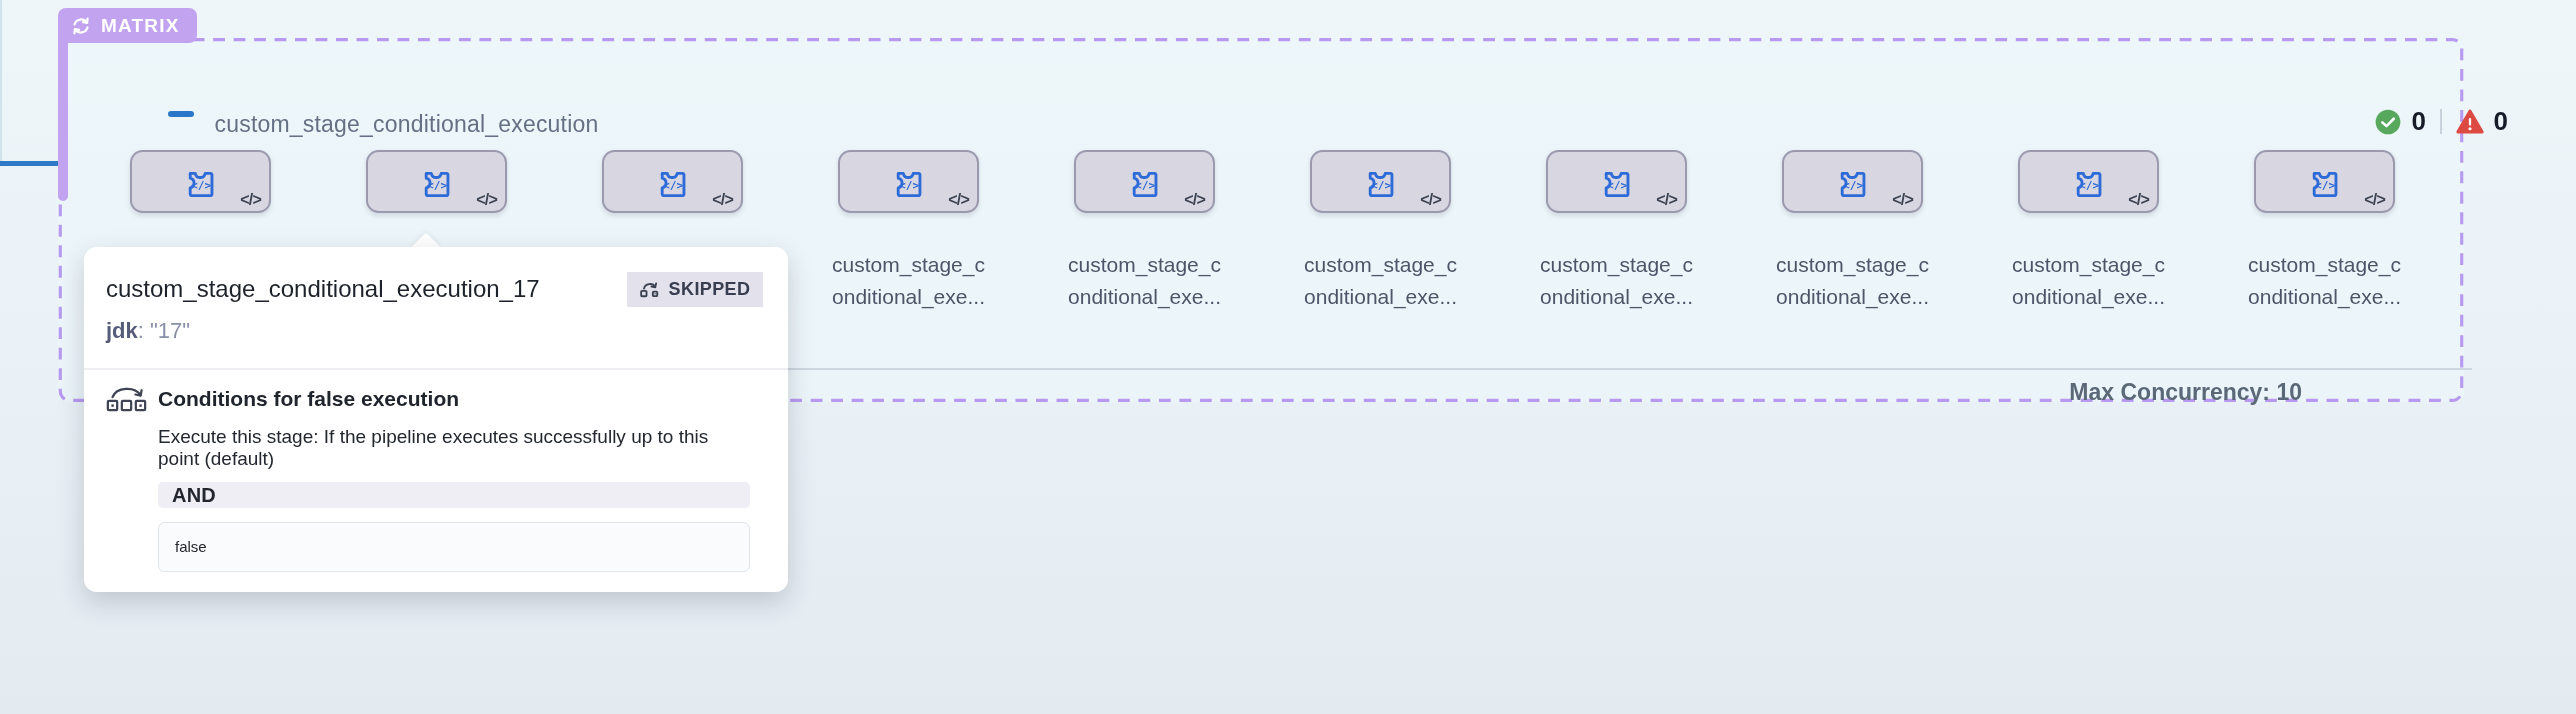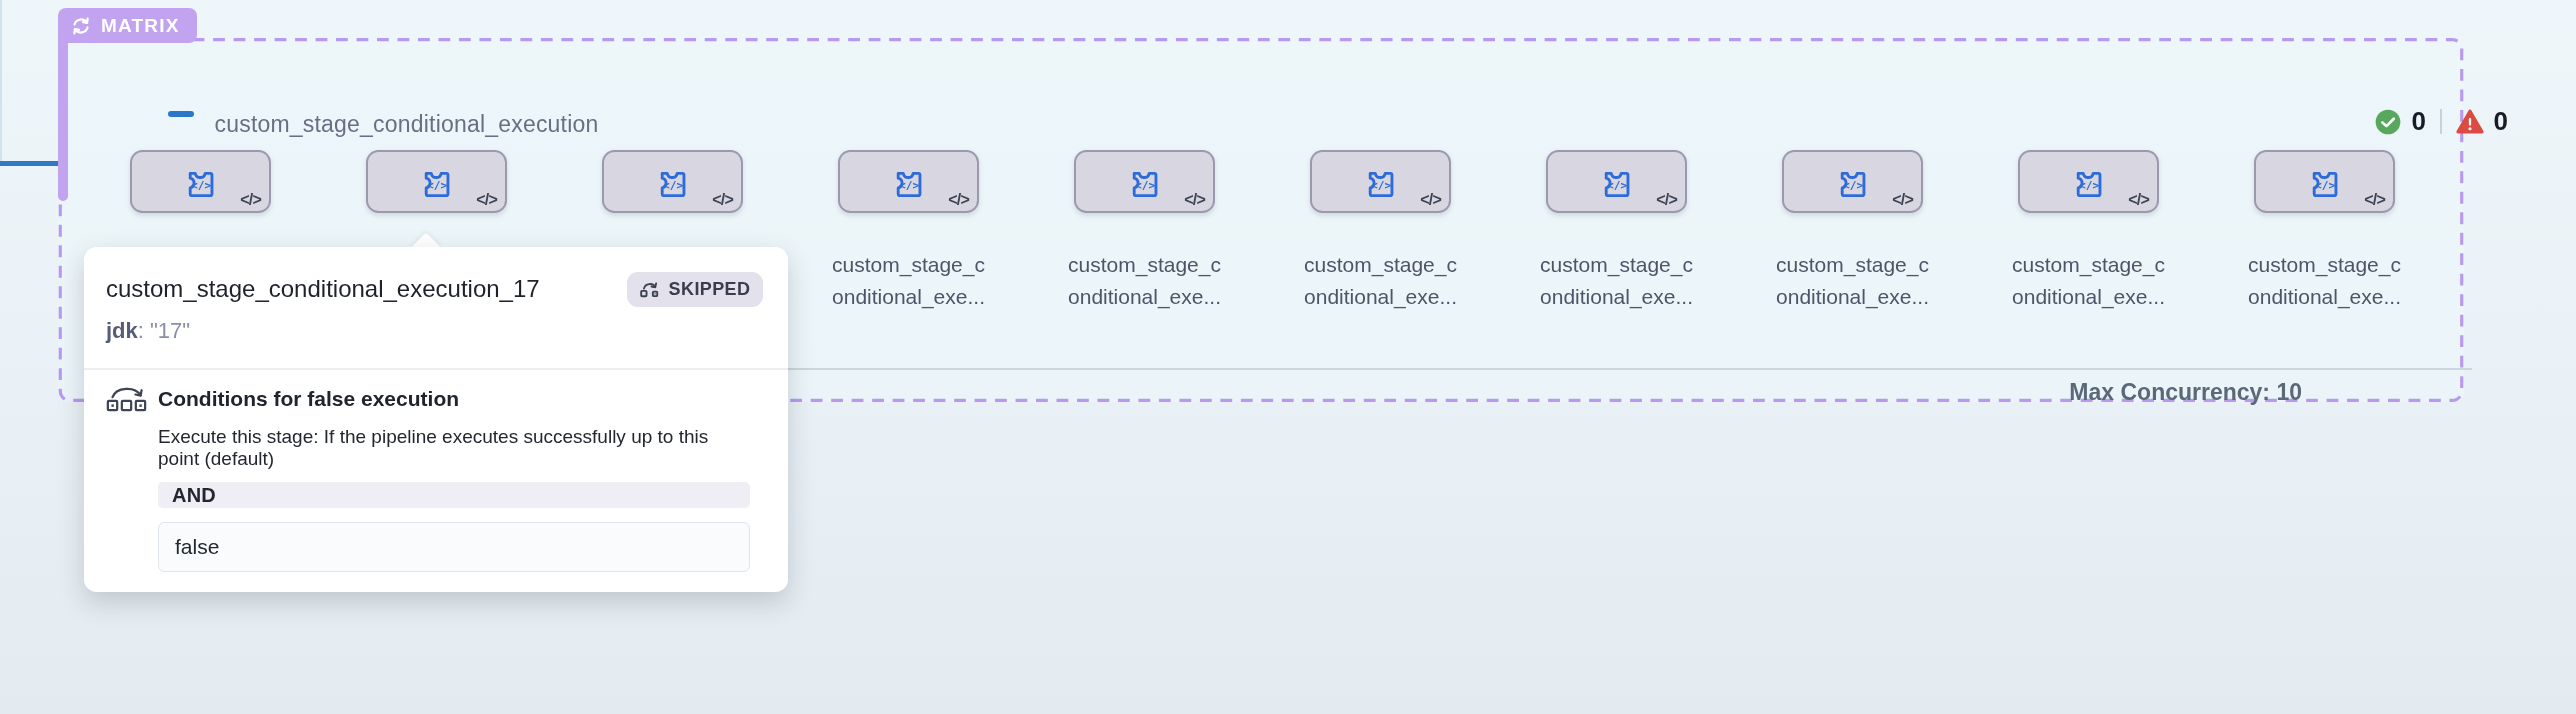--- a/index.html
+++ b/index.html
@@ -76,42 +76,42 @@
   }
   .popover-inner{
     position:relative;background:#fff;border-radius:12.6px;
     box-shadow:0 9.5px 27px rgba(40,41,61,.20);
     padding:24px 25px 20.5px 22px;
   }
   .pop-header{display:flex;align-items:flex-start;justify-content:space-between;gap:16px;}
   .pop-title{font-size:24px;font-weight:400;color:#1e222b;line-height:35px;}
   .status-badge{
     display:flex;align-items:center;gap:8px;flex:none;margin-top:0.8px;
-    background:#e3e2ec;border-radius:11px;padding:7px 12.6px;
+    background:#e3e2ec;border-radius:1px;padding:7px 12.6px;
     font-size:18px;font-weight:700;color:#383e4f;letter-spacing:0.4px;
   }
   .status-badge svg{width:21px;height:16.6px;color:#3b4150;}
   .pop-var{margin-top:8.7px;font-size:22px;line-height:32px;}
   .var-name{font-weight:700;color:#575c78;}
   .var-rest{color:#8a8fa8;}
   .pop-divider{height:1.6px;background:#eceef1;margin:20.5px -25px 0 -22px;}
   .cond-header{display:flex;align-items:center;gap:11px;margin-top:14px;}
   .cond-header svg{width:41px;height:30px;flex:none;color:#3f4454;}
   .cond-title{font-size:21px;font-weight:700;color:var(--ink,#20242d);}
   .cond-body{margin-left:52px;margin-right:12.6px;}
   .cond-desc{margin-top:12px;font-size:19px;color:#23272f;}
   .and-pill{
     margin-top:12.6px;height:26px;background:#eeeef4;border-radius:4.7px;
     display:flex;align-items:center;padding:0 14px;
     font-size:20px;font-weight:700;color:#23262e;letter-spacing:0.2px;
   }
   .below-text{margin-top:15px;font-size:19px;color:#23272f;}
   .expr-box{
     margin-top:13.4px;height:50px;background:#fafbfd;border:1.6px solid #dfe5eb;border-radius:6.3px;
-    display:flex;align-items:center;padding:0 16px;font-size:21px;color:#23272f;
+    display:flex;align-items:center;padding:0 16px;font-size:15px;color:#23272f;
   }
 </style>
 </head>
 <body>
 
 <div class="edge-line-v"></div>
 <div class="flow-line"></div>
 
 <div class="matrix-region">
   <svg class="region-border" viewBox="0 0 3052 462" width="2406" height="364">

